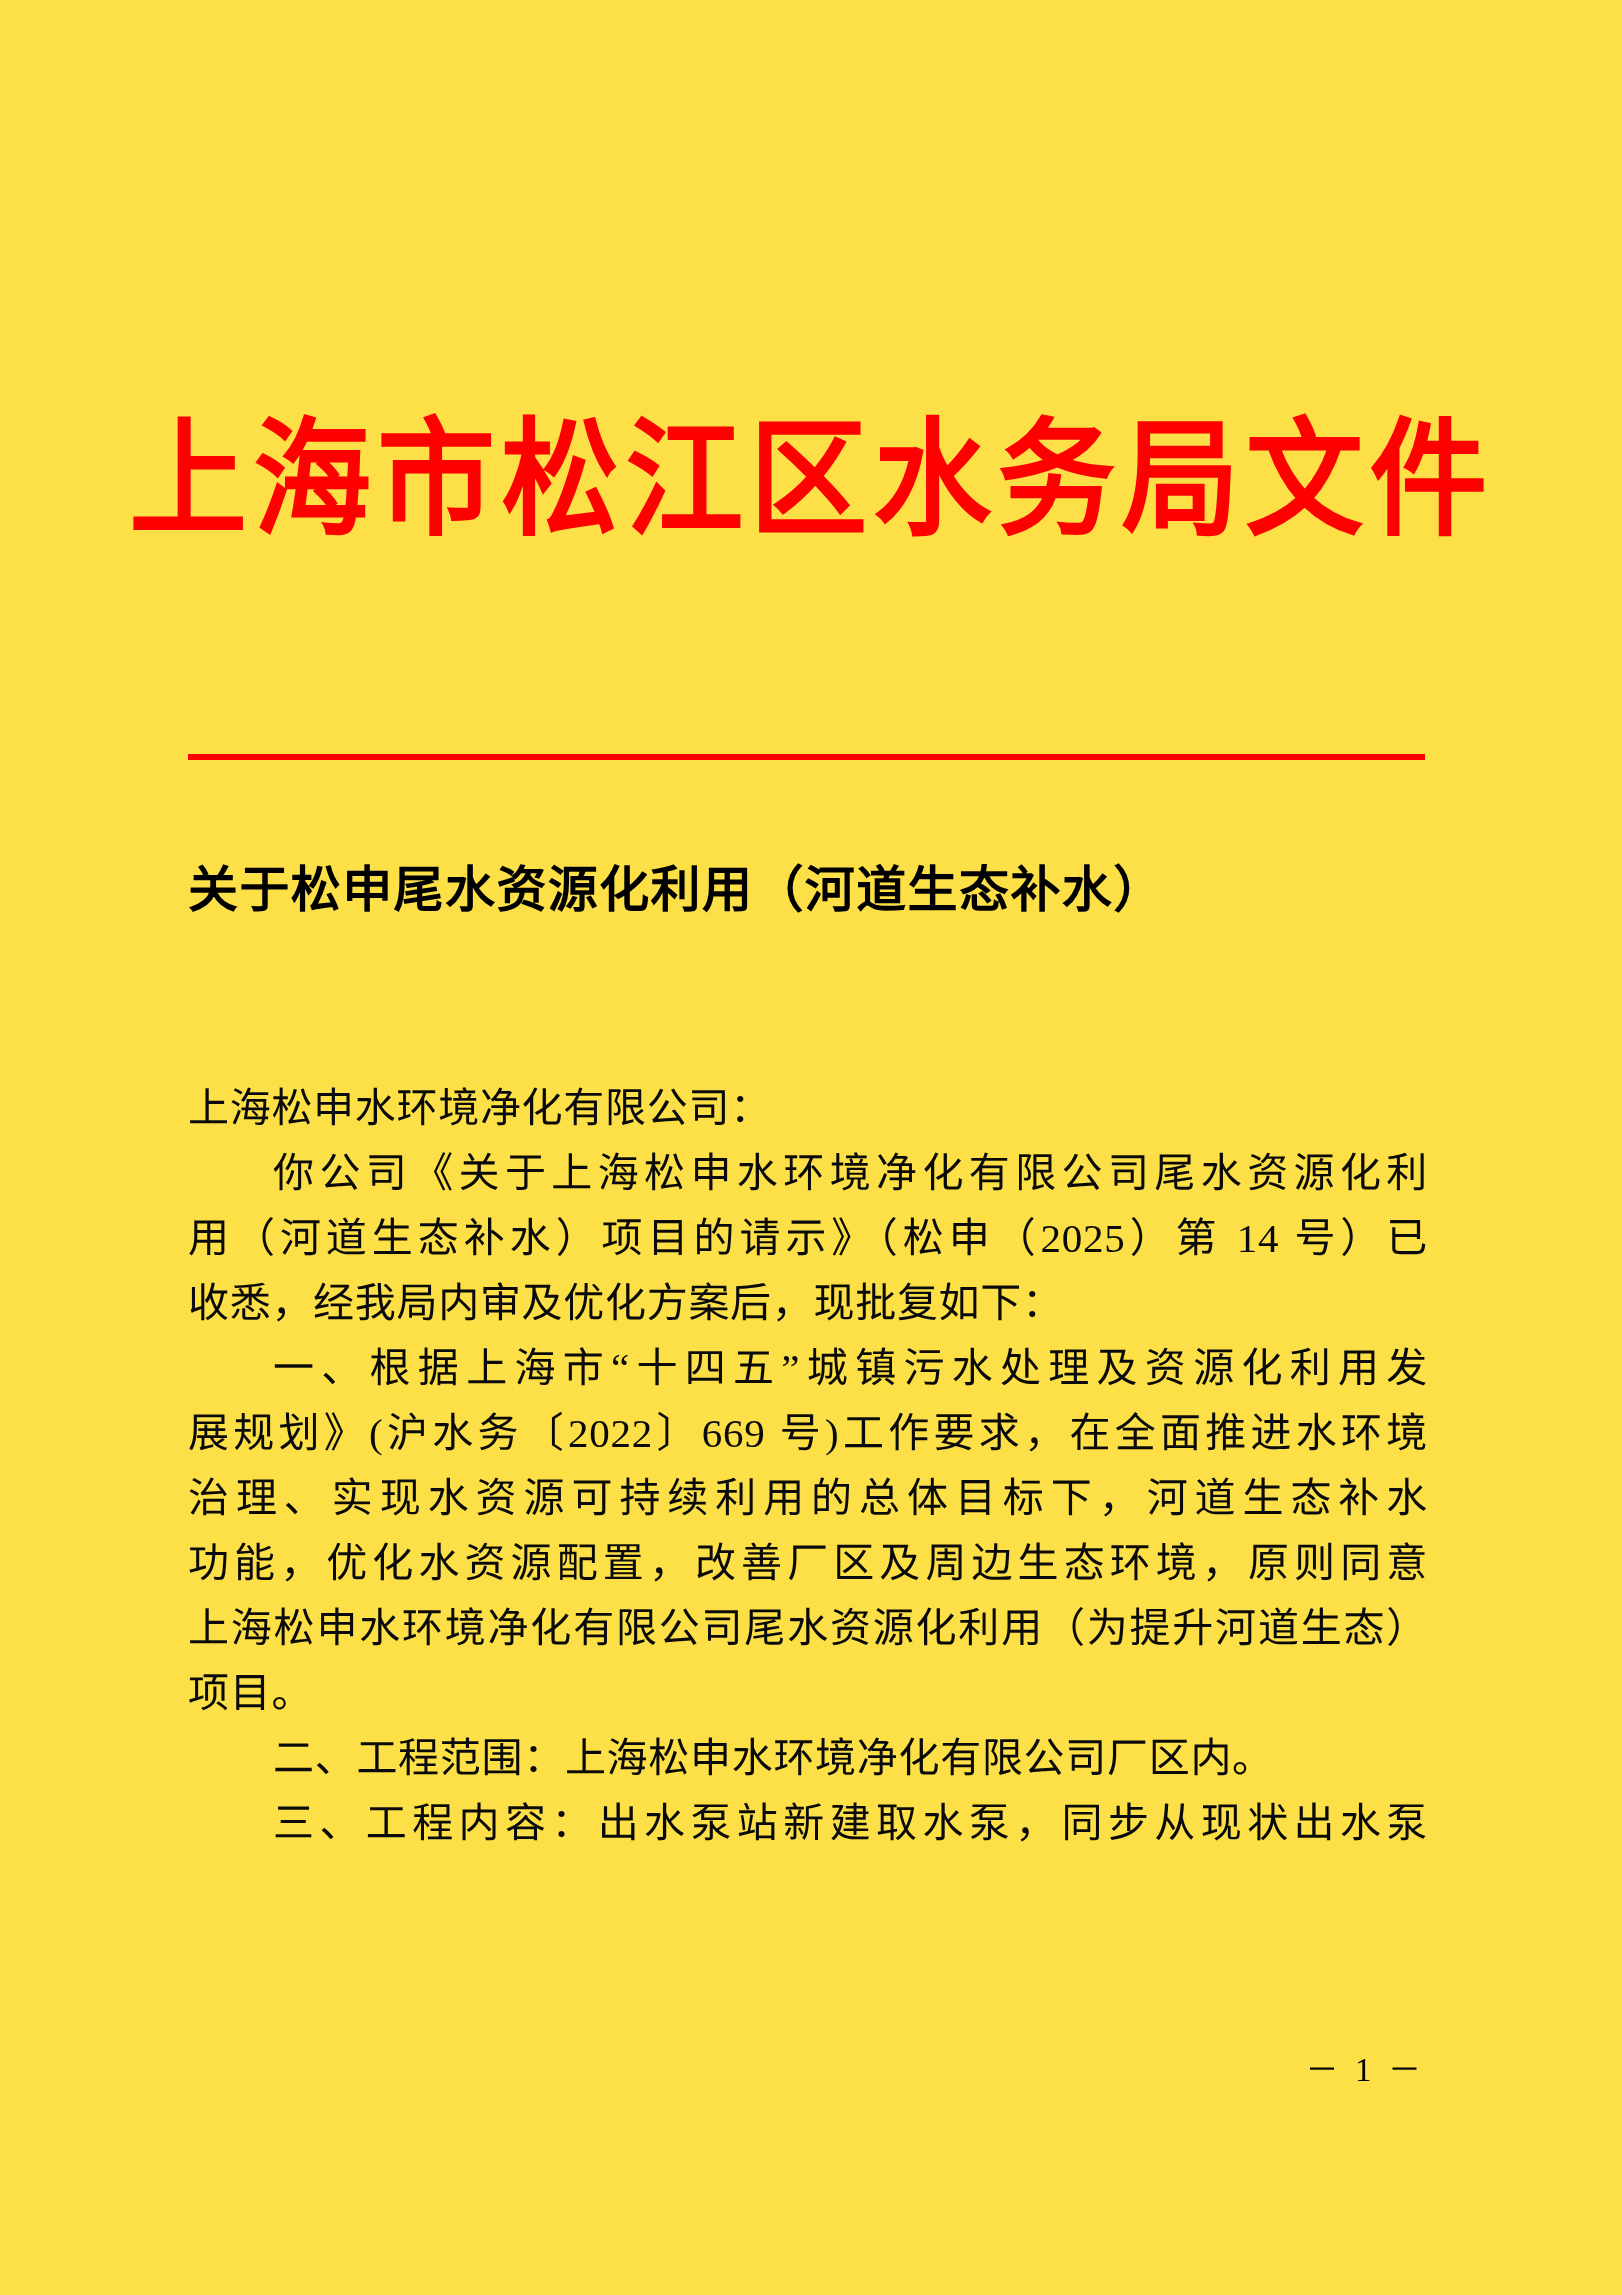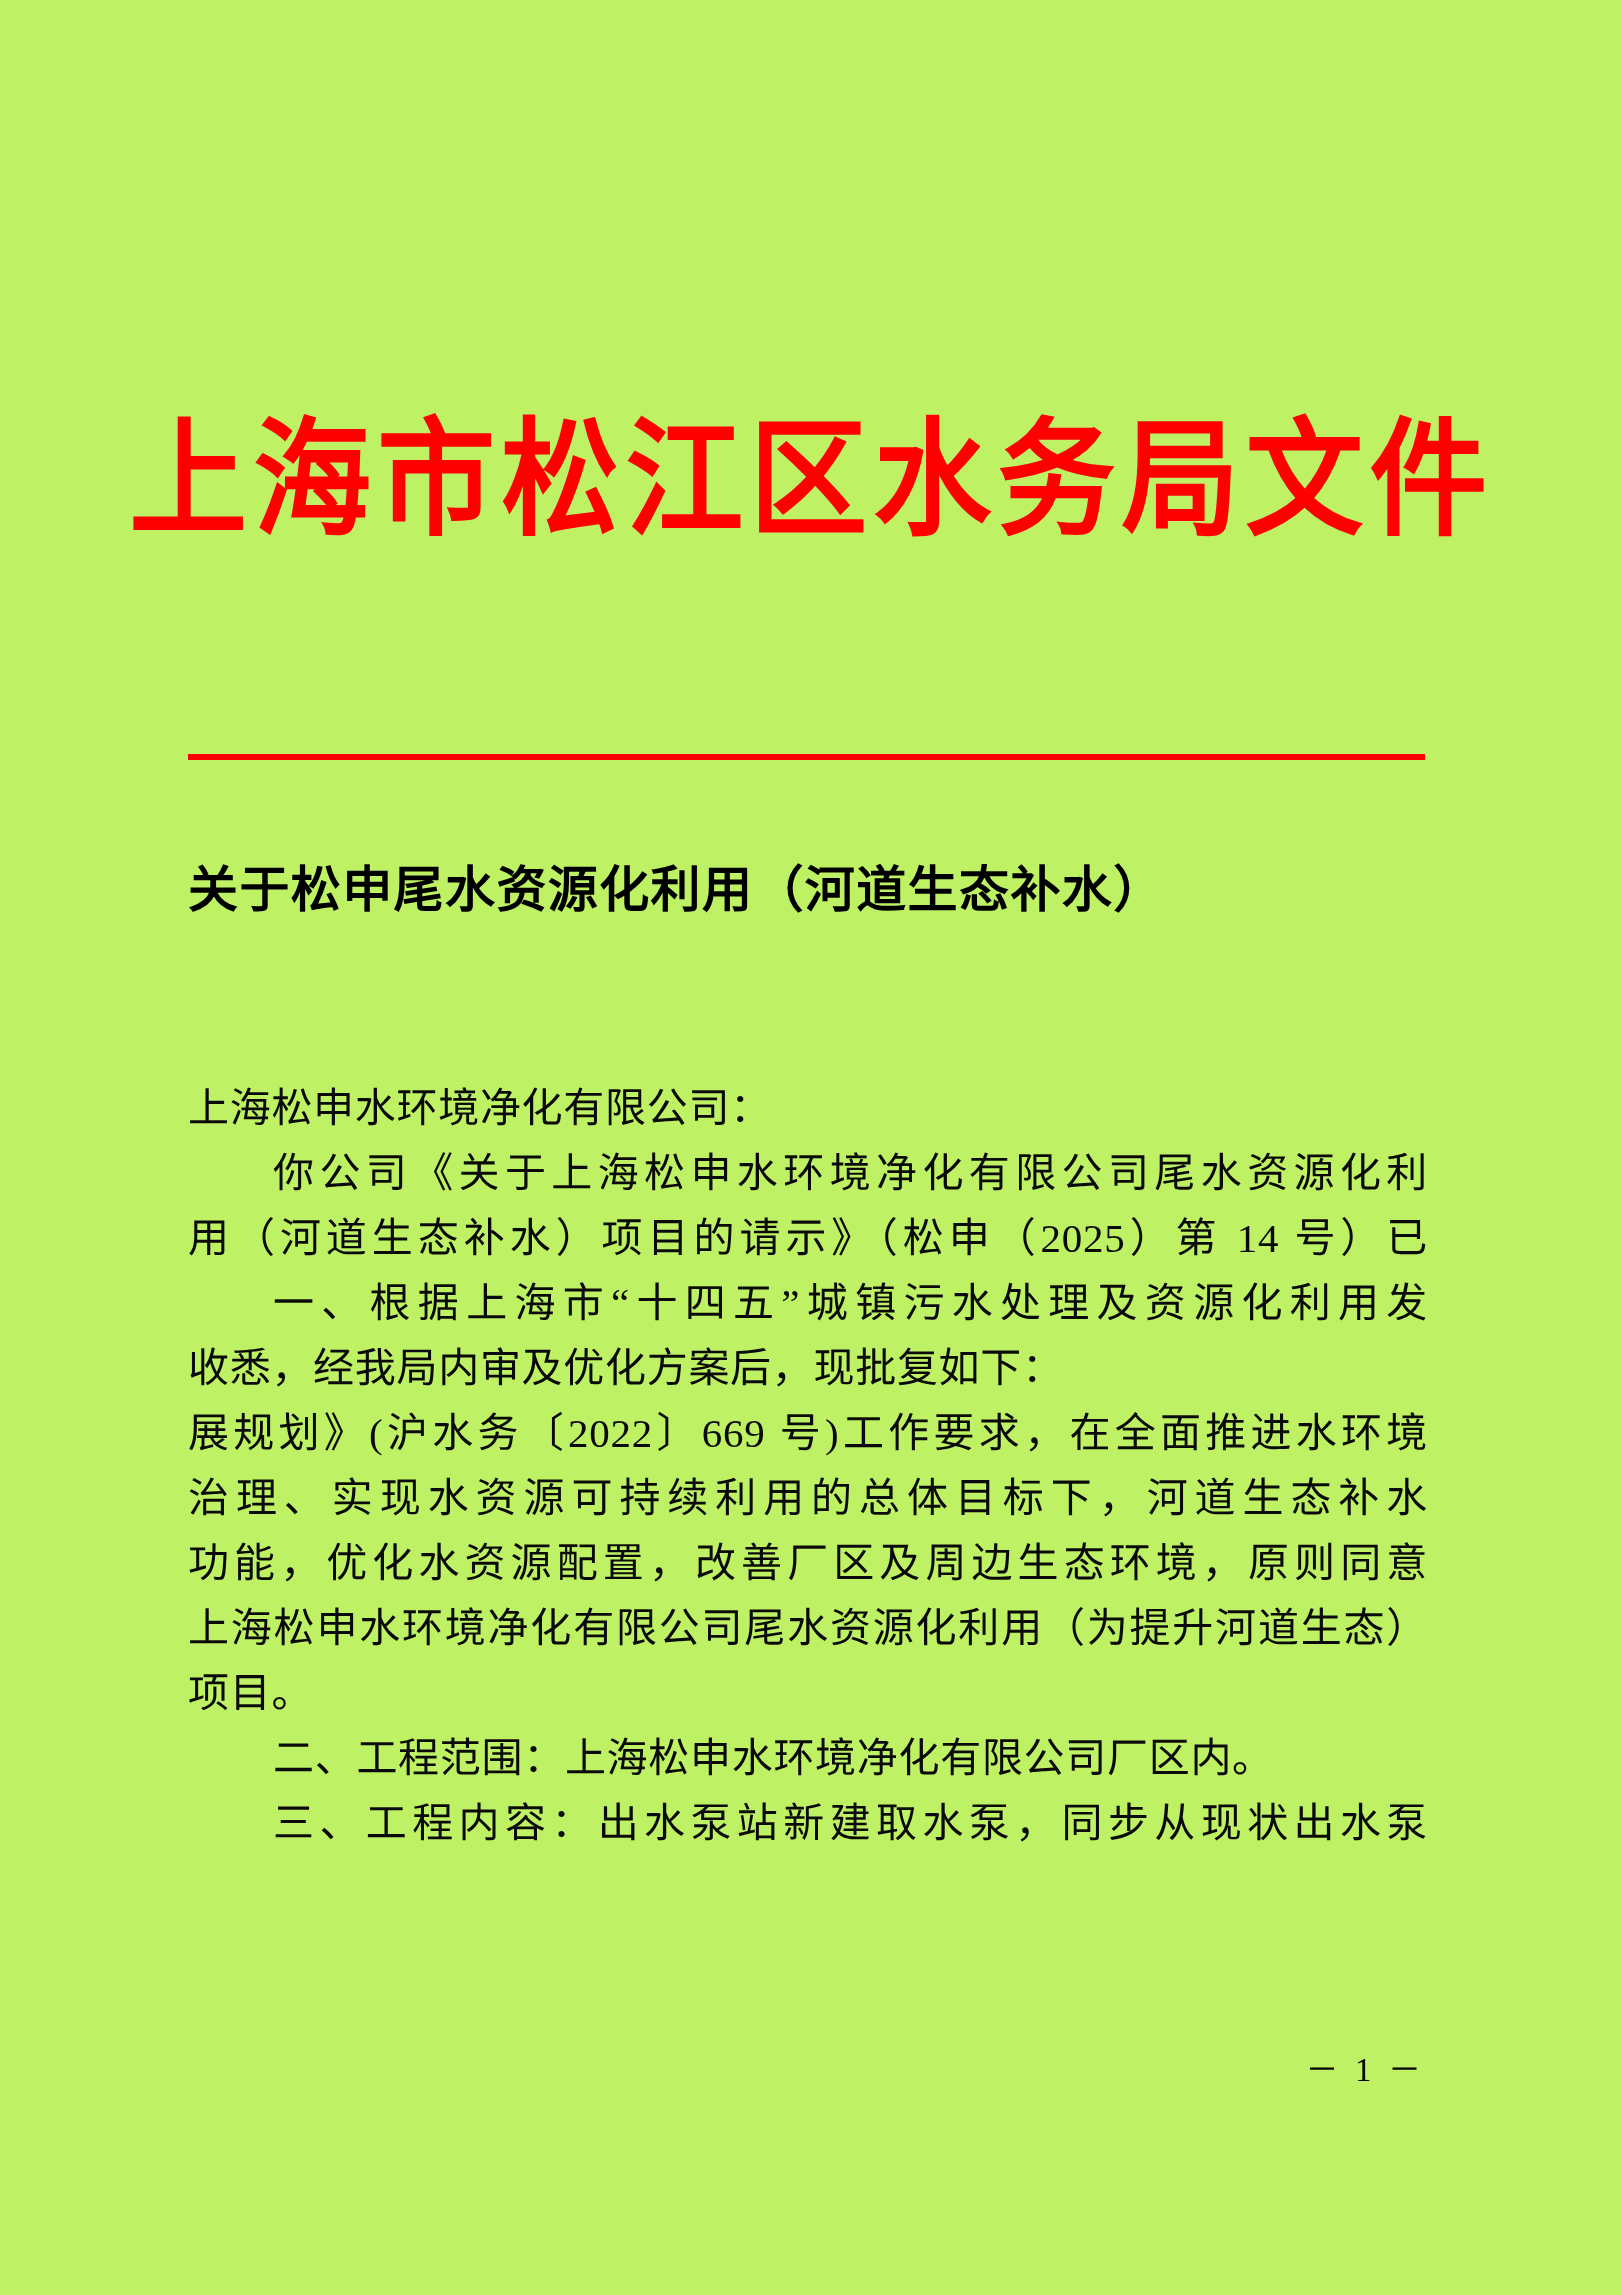--- a/index.html
+++ b/index.html
@@ -11,21 +11,21 @@
 
   body {
     font-family: "Liberation Serif", "DejaVu Serif", serif;
     color: #000000;
   }
 
   #page {
     position: relative;
     width: 1623px;
     height: 2295px;
-    background: #bef264;
+    background: #fde047;
     overflow: hidden;
     box-sizing: border-box;
   }
 
   
   .masthead {
     position: absolute;
     left: 0;
     top: 417px;
     width: 1623px;
@@ -143,23 +143,23 @@
     <span class="title-line">关于松申尾水资源化利用（河道生态补水）</span>
   </div>
 
   <div class="body-block">
     <span class="body-line">上海松申水环境净化有限公司：</span>
 
     <span class="body-line justify indent">你公司《关于上海松申水环境净化有限公司尾水资源化利</span>
 
     <span class="body-line justify">用（河道生态补水）项目的请示》（松申（2025）第 14 号）已</span>
 
+    <span class="body-line">收悉，经我局内审及优化方案后，现批复如下：</span>
+
     <span class="body-line justify indent">一、根据上海市“十四五”城镇污水处理及资源化利用发</span>
-
-    <span class="body-line">收悉，经我局内审及优化方案后，现批复如下：</span>
 
     <span class="body-line justify">展规划》(沪水务〔2022〕669 号)工作要求，在全面推进水环境</span>
 
     <span class="body-line justify">治理、实现水资源可持续利用的总体目标下，河道生态补水</span>
 
     <span class="body-line justify">功能，优化水资源配置，改善厂区及周边生态环境，原则同意</span>
 
     <span class="body-line justify">上海松申水环境净化有限公司尾水资源化利用（为提升河道生态）</span>
 
     <span class="body-line">项目。</span>

